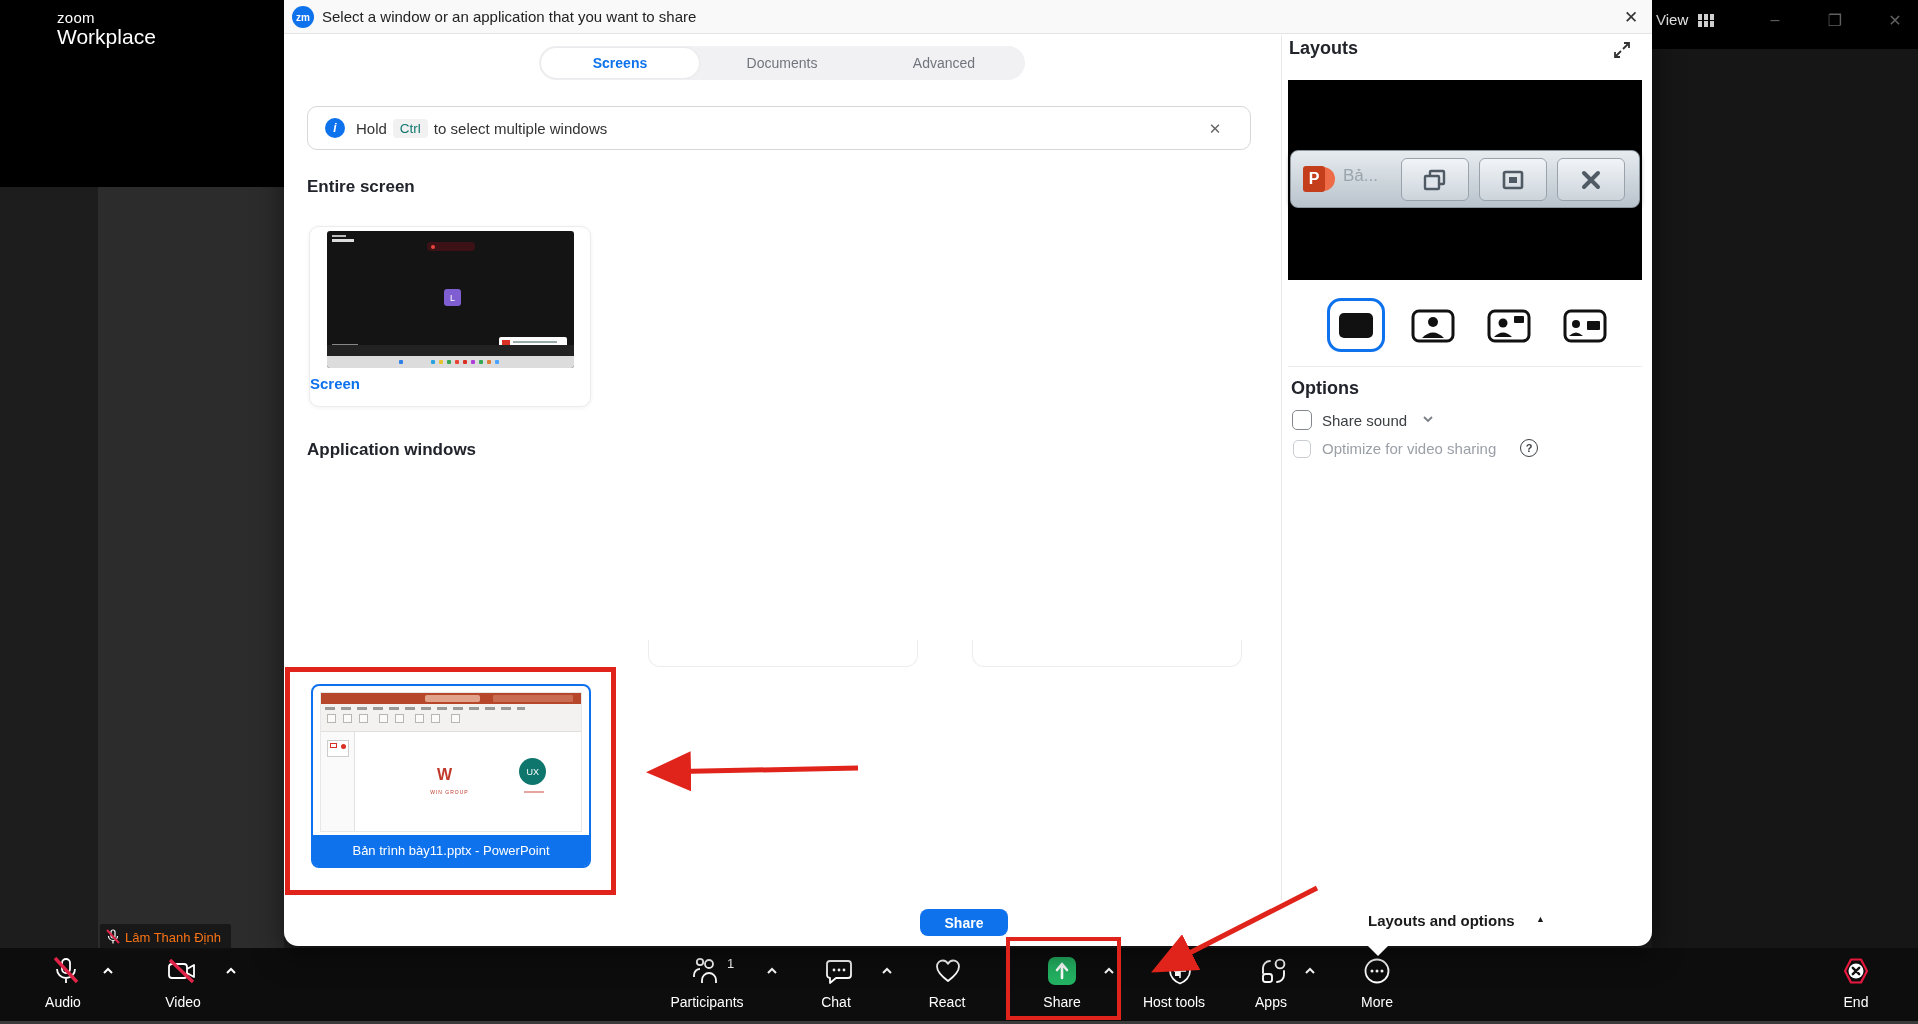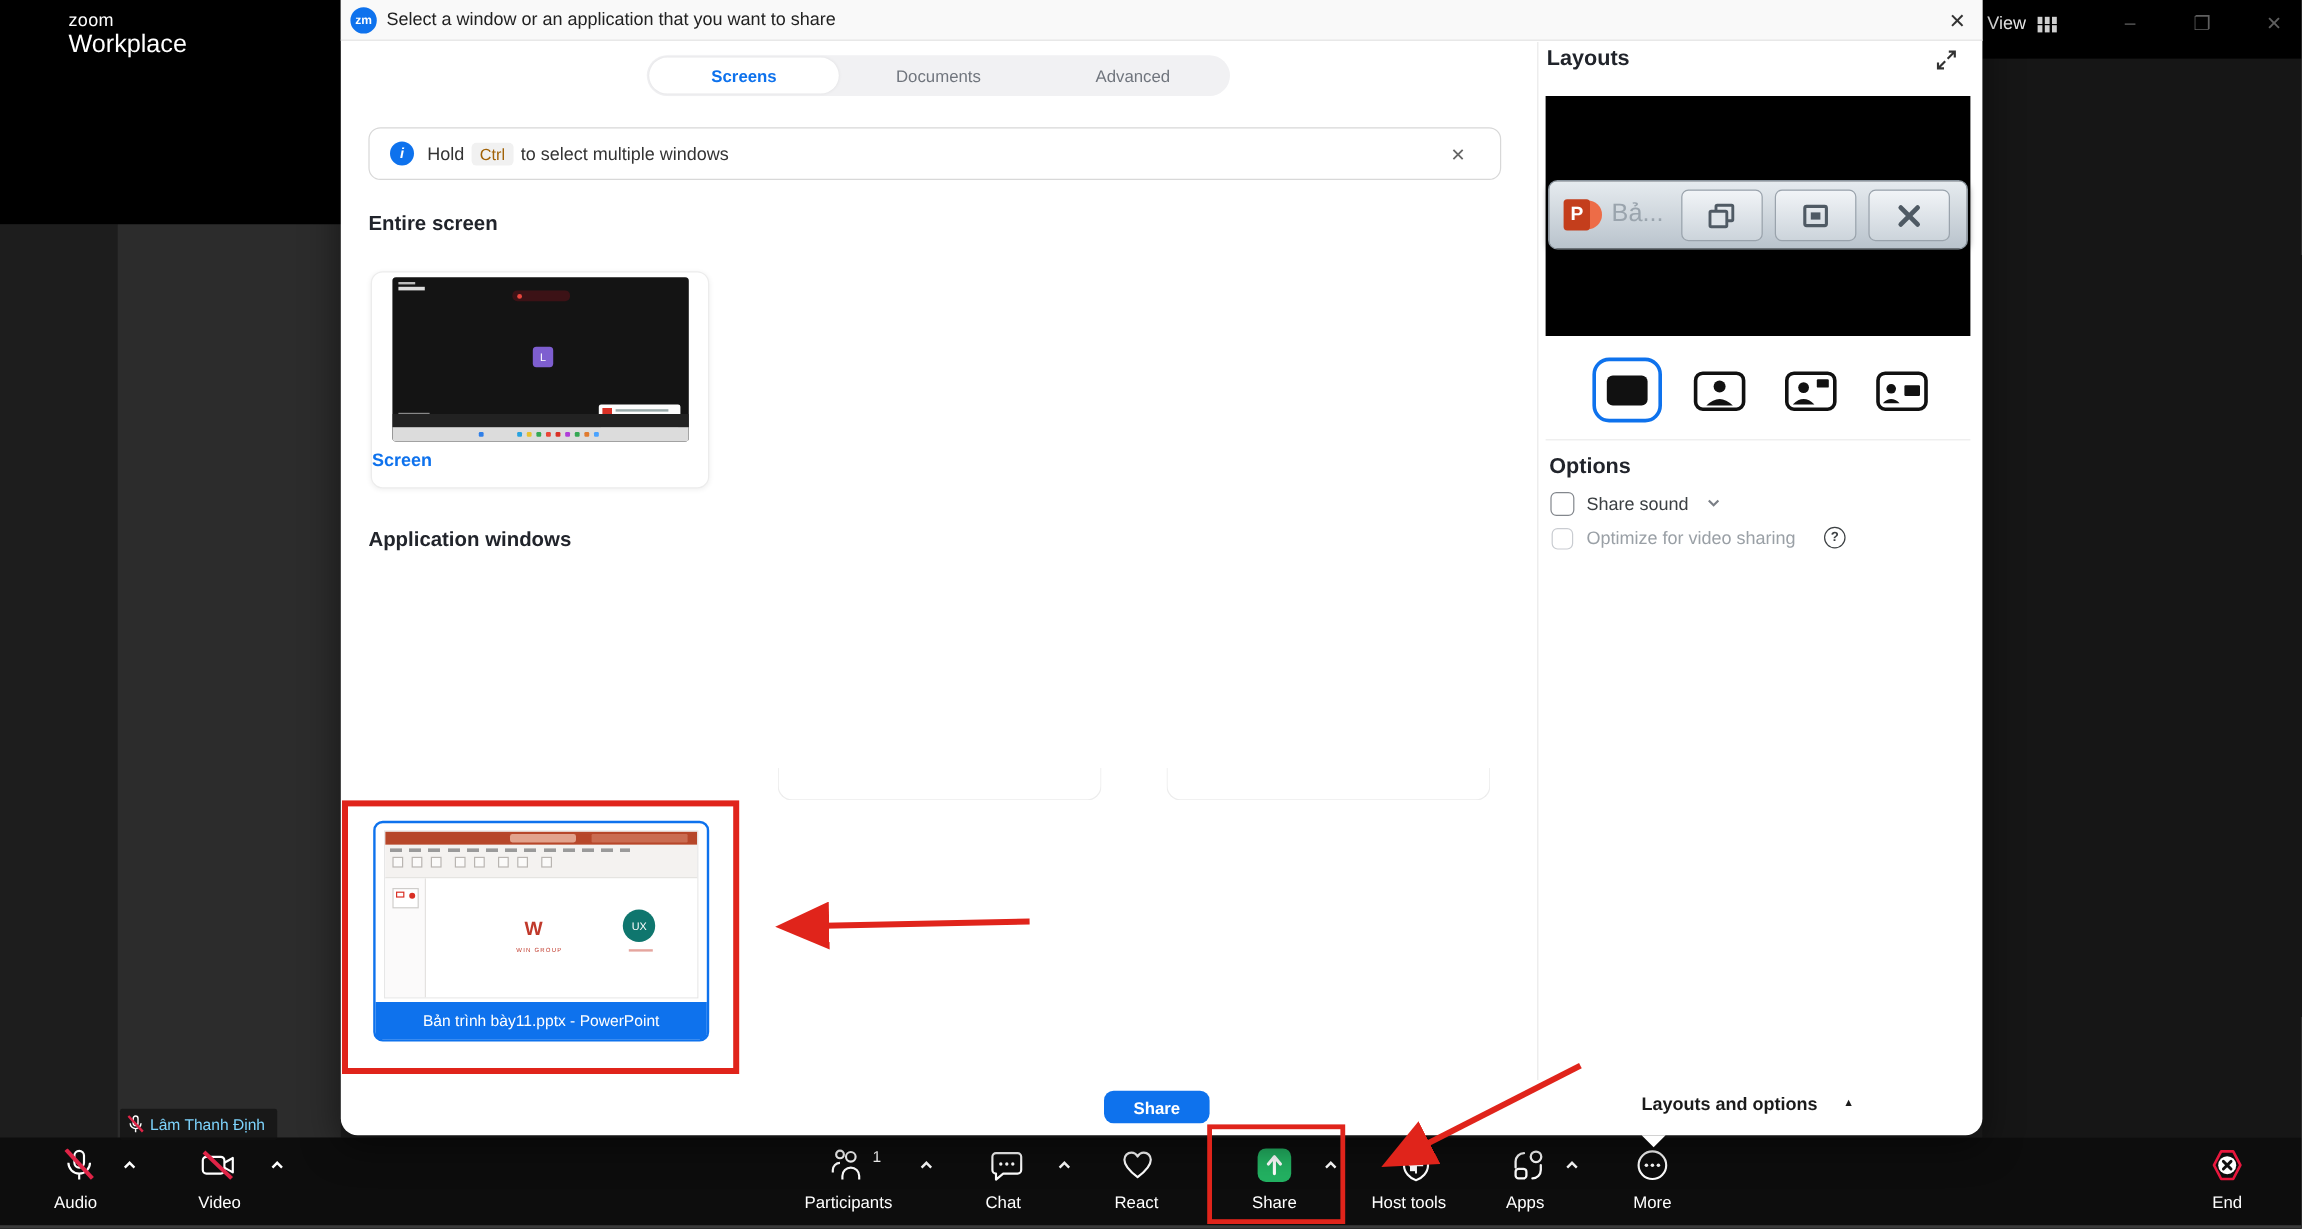--- a/index.html
+++ b/index.html
@@ -46,21 +46,21 @@
                      box-shadow:0 0 3px rgba(0,0,0,.08); }
 
   .banner { left:23px; top:106px; width:944px; height:44px; border:1px solid #d8d8d8;
             border-radius:10px; display:flex; align-items:center; }
   .info-ic { width:20px; height:20px; border-radius:50%; background:#0E72ED; color:#fff;
              font-size:12px; font-weight:bold; font-style:italic;
              display:flex; align-items:center; justify-content:center;
              margin-left:17px; margin-right:11px; }
   .banner .txt { font-size:15px; color:#333; }
   .keycap { display:inline-block; background:#f1f1f1; border-radius:4px; padding:2px 7px;
-            margin:0 6px; font-size:13.5px; color:#a16207; }
+            margin:0 6px; font-size:13.5px; color:#0f766e; }
   .banner-close { position:absolute; right:24px; top:11px; width:22px; height:22px;
                   color:#666; font-size:15px; display:flex; align-items:center; justify-content:center; }
 
   .h-section { font-size:17px; font-weight:bold; color:#21242b; }
 
   
   .card { background:#fff; border:1px solid #ececec; border-radius:10px;
           box-shadow:0 1px 4px rgba(0,0,0,.06); }
   .screen-thumb { left:17px; top:4px; width:247px; height:137px; background:#141414;
                   border-radius:3px; overflow:hidden; position:absolute; }
@@ -141,21 +141,21 @@
   .lp-preview { left:1004px; top:80px; width:354px; height:200px; background:#000; }
   .float-bar { position:absolute; left:2px; top:70px; width:350px; height:58px;
                background:linear-gradient(#e6ebef,#b9c3cc); border:1px solid #8b959e;
                border-radius:8px; box-shadow:0 2px 5px rgba(0,0,0,.5); }
   .fb-picon { position:absolute; left:12px; top:13px; width:32px; height:30px; }
   .fb-picon .ball { position:absolute; right:0; top:3px; width:24px; height:24px;
                     border-radius:50%; background:#ED6C47; }
   .fb-picon .sq { position:absolute; left:0; top:2px; width:22px; height:26px;
                   background:#C43E1C; border-radius:3px; color:#fff; font-size:16px;
                   font-weight:bold; display:flex; align-items:center; justify-content:center; }
-  .fb-title { position:absolute; left:52px; top:15px; color:#9aa4ad; font-size:21px; }
+  .fb-title { position:absolute; left:52px; top:15px; color:#9aa4ad; font-size:17px; }
   .fb-btn { position:absolute; top:7px; width:68px; height:43px; border-radius:6px;
             background:linear-gradient(#f1f4f7,#ccd4db); border:1.5px solid #9aa3ac;
             display:flex; align-items:center; justify-content:center; }
 
   .layout-ic1 { left:1043px; top:298px; width:58px; height:54px; border:3px solid #0E72ED;
                 border-radius:14px; display:flex; align-items:center; justify-content:center; }
   .layout-ic1 i { width:34px; height:25px; background:#111; border-radius:5px; display:block; }
   .layout-ic { width:46px; height:36px; }
 
   .h-options { left:1007px; top:378px; font-size:18px; font-weight:bold; color:#21242b; }
@@ -174,21 +174,21 @@
                     background:#3a3a3a; }
   .tb-item { position:absolute; top:0; width:120px; height:76px; }
   .tb-ic { position:absolute; top:9px; width:28px; height:28px; }
   .tb-label { position:absolute; top:46px; width:100%; text-align:center; color:#fff;
               font-size:14px; }
   .tb-caret { position:absolute; top:17px; width:14px; height:12px; }
   .tb-count { position:absolute; top:8px; color:#fff; font-size:13px; }
 
   .selfname { left:100px; top:924px; height:26px; background:rgba(16,16,16,.72);
               border-radius:2px; display:flex; align-items:center; padding:0 10px 0 6px;
-              color:#7dd3fc; font-size:13px; z-index:6; }
+              color:#f97316; font-size:13px; z-index:6; }
 
   
   .anno { z-index:50; pointer-events:none; }
   .redbox1 { left:285px; top:667px; width:331px; height:228px; border:5px solid #E0241B; }
   .redbox2 { left:1006px; top:937px; width:115px; height:83px; border:4px solid #E0241B; }
 </style>
 </head>
 <body>
 
 <div id="stage">

